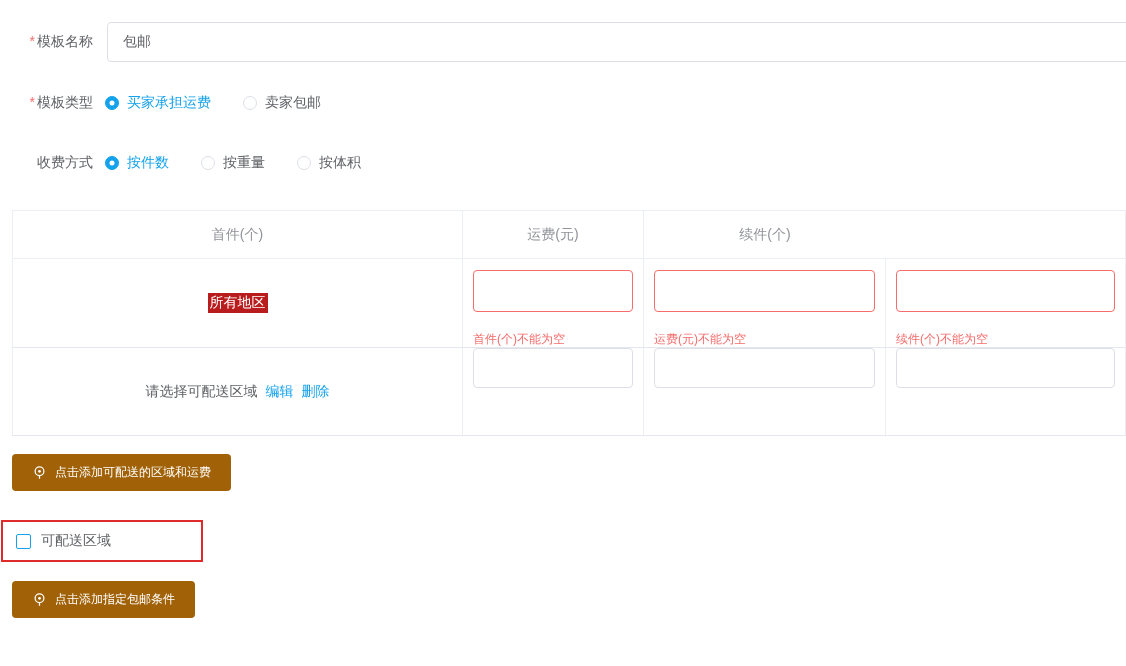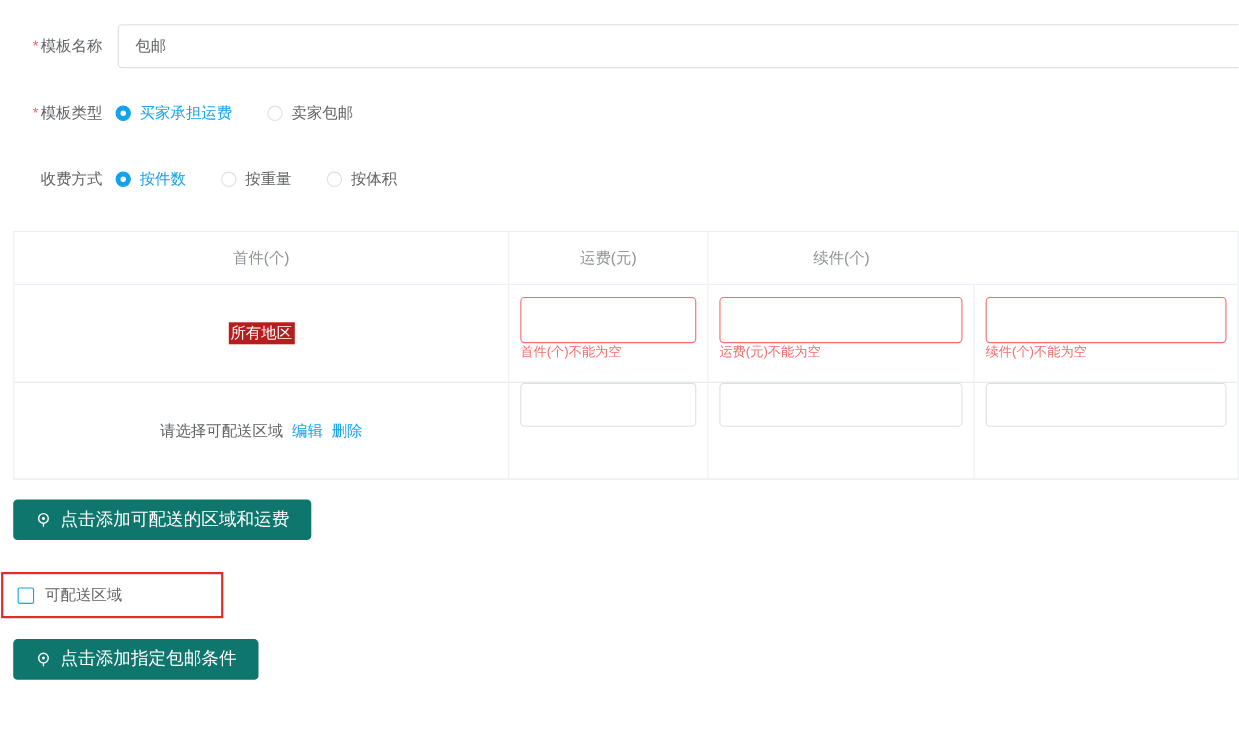--- a/index.html
+++ b/index.html
@@ -54,33 +54,33 @@
   .cell-input-wrap{
     width:100%;box-sizing:border-box;padding:0 10px;
     align-items:flex-start;justify-content:flex-start;padding-top:11px;
   }
   .cell-input{
     width:100%;height:42px;box-sizing:border-box;border:1px solid #dcdfe6;
     border-radius:4px;padding:0 10px;outline:none;font-size:14px;
     font-family:"Liberation Sans","DejaVu Sans",sans-serif;
   }
   .cell-input.error{border-color:#f56c6c;}
-  .err-msg{color:#f56c6c;font-size:12px;margin-top:1px;line-height:14px;}
+  .err-msg{color:#f56c6c;font-size:12px;margin-top:20px;line-height:14px;}
   .area-selected{
     background:#b91c1c;color:#fff;padding:1px 2px;font-weight:500;
   }
   .area-placeholder{color:#606266;text-align:right;}
   .link{color:#14a2ec;cursor:pointer;margin-left:8px;text-decoration:none;}
   .link + .link{}
   .t-body-2 .cell-input-wrap{padding-top:0;}
   .t-body-2 .cell-input{height:40px;}
   
   .btn-blue{
-    background:#0f766e;color:#fff;border:none;border-radius:4px;height:37px;
-    display:inline-flex;align-items:center;padding:0 20px;font-size:16px;
+    background:#a16207;color:#fff;border:none;border-radius:4px;height:37px;
+    display:inline-flex;align-items:center;padding:0 20px;font-size:12px;
     cursor:pointer;font-family:"Liberation Sans","DejaVu Sans",sans-serif;
   }
   .btn-blue .icon{display:inline-flex;margin-right:8px;}
   .btn-add-area{top:454px;left:12px;}
   .btn-add-condition{top:581px;left:12px;}
   
   .alert-box{
     top:520px;left:1px;width:202px;height:42px;box-sizing:border-box;
     border:2px solid #e02b2b;display:flex;align-items:center;padding-left:13px;
   }

